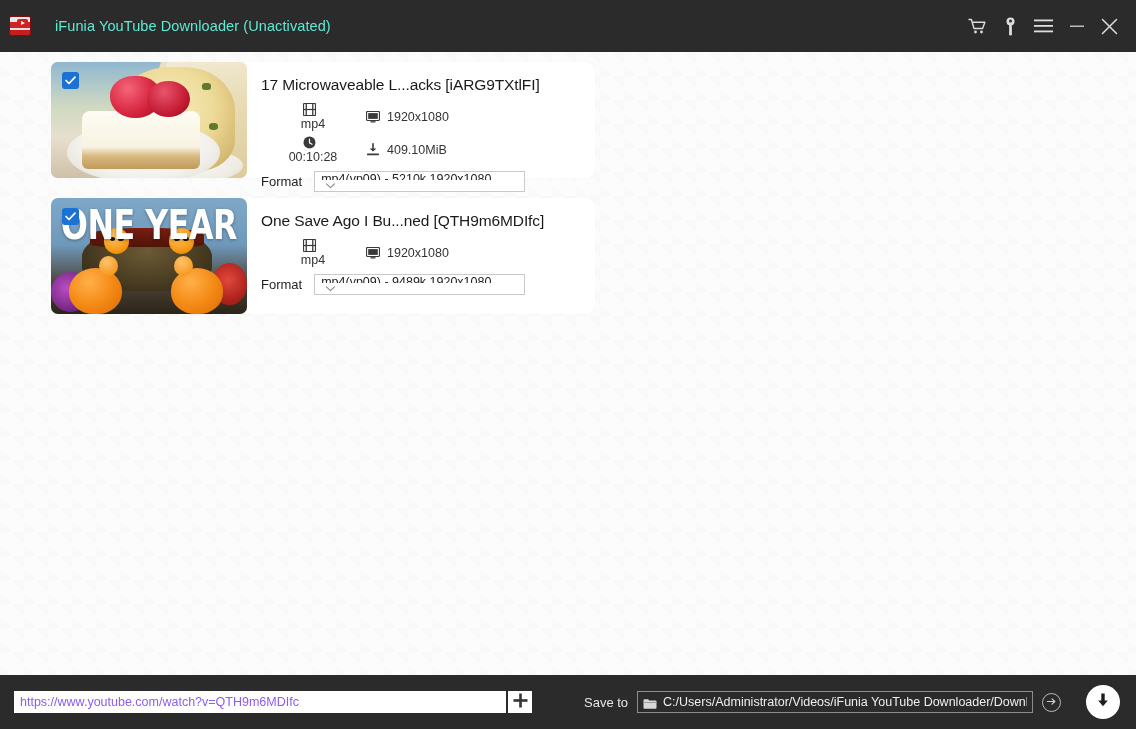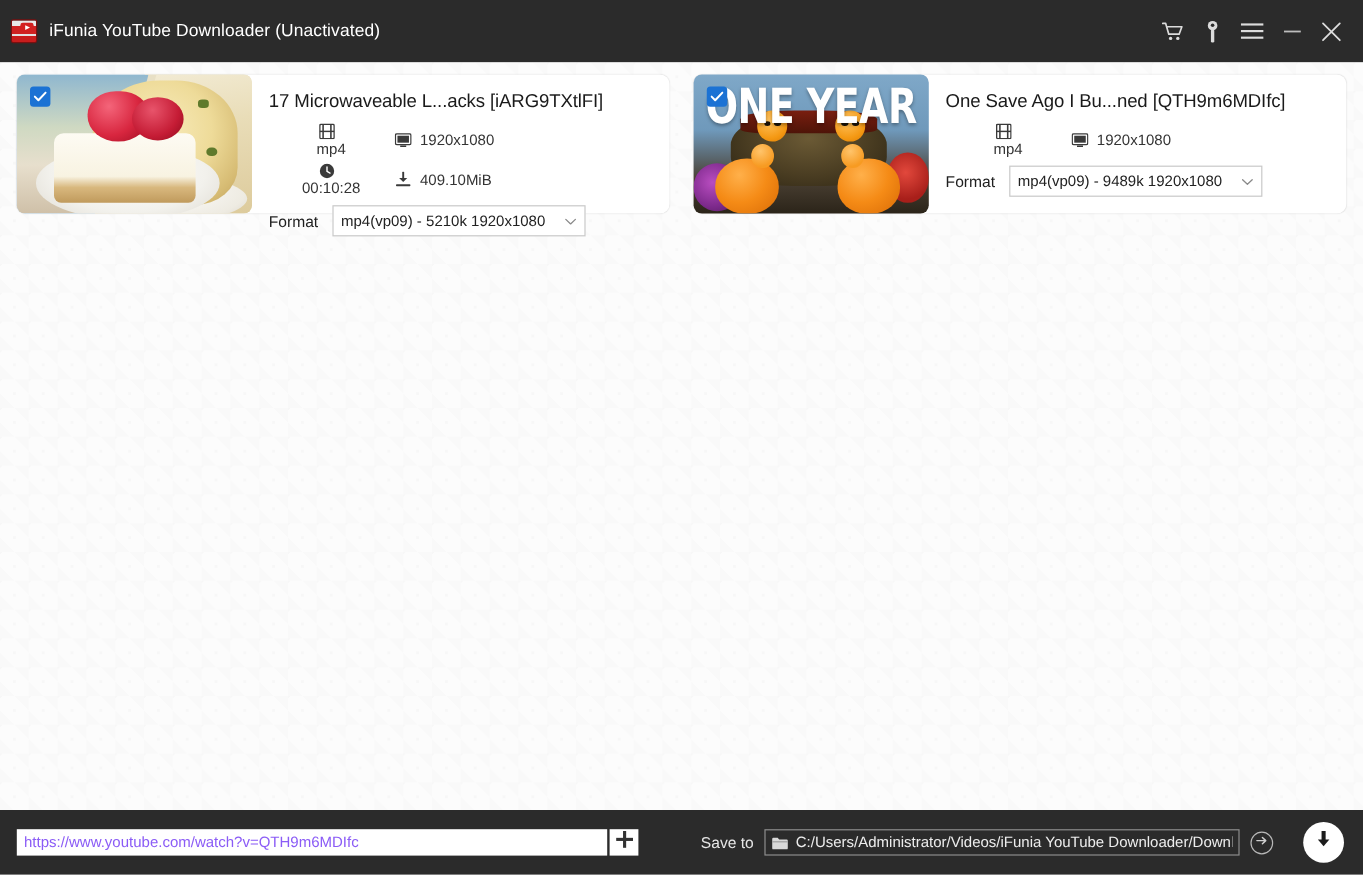--- a/index.html
+++ b/index.html
@@ -45,23 +45,23 @@
     content: "";
     position: absolute;
     right: 5px; top: 4px;
     width: 0; height: 0;
     border-left: 4px solid #ffffff;
     border-top: 2.5px solid transparent;
     border-bottom: 2.5px solid transparent;
     z-index: 2;
   }
   .app-title {
-    color: #ffffff;
+    color: #5eead4;
     font-size: 14.5px;
-    margin-left: 10px;
+    margin-left: 24px;
     letter-spacing: 0.1px;
     white-space: nowrap;
   }
   .titlebar-right {
     position: absolute;
     right: 0; top: 0;
     height: 52px;
     display: flex;
     align-items: center;
   }
@@ -100,20 +100,21 @@
   
   .card {
     width: 544px;
     height: 116px;
     background: #ffffff;
     border-radius: 8px;
     display: flex;
     box-shadow: 0 0 1px rgba(0,0,0,0.10);
     overflow: visible;
     position: relative;
+    margin-left: 37px;
   }
   .thumb-wrap {
     width: 196px;
     height: 116px;
     border-radius: 7px;
     overflow: hidden;
     position: relative;
     flex: 0 0 auto;
   }
   .thumb-check {
@@ -300,26 +301,27 @@
     font-size: 13px;
     color: #1f1f1f;
     margin-right: 12px;
   }
   .format-select {
     width: 211px;
     height: 21px;
     border: 1px solid #c9c9c9;
     background: #ffffff;
     display: flex;
-    align-items: center;
-    padding: 12px 6px;
+    align-items: flex-start;
+    padding: 0 6px;
     font-size: 12.5px;
     color: #222;
     position: relative;
     cursor: pointer;
+    flex-direction: column;
   }
   .format-select .val {
     flex: 1;
     white-space: nowrap;
     overflow: hidden;
     text-overflow: ellipsis;
   }
   .chev {
     width: 11px; height: 11px;
     flex: 0 0 auto;

